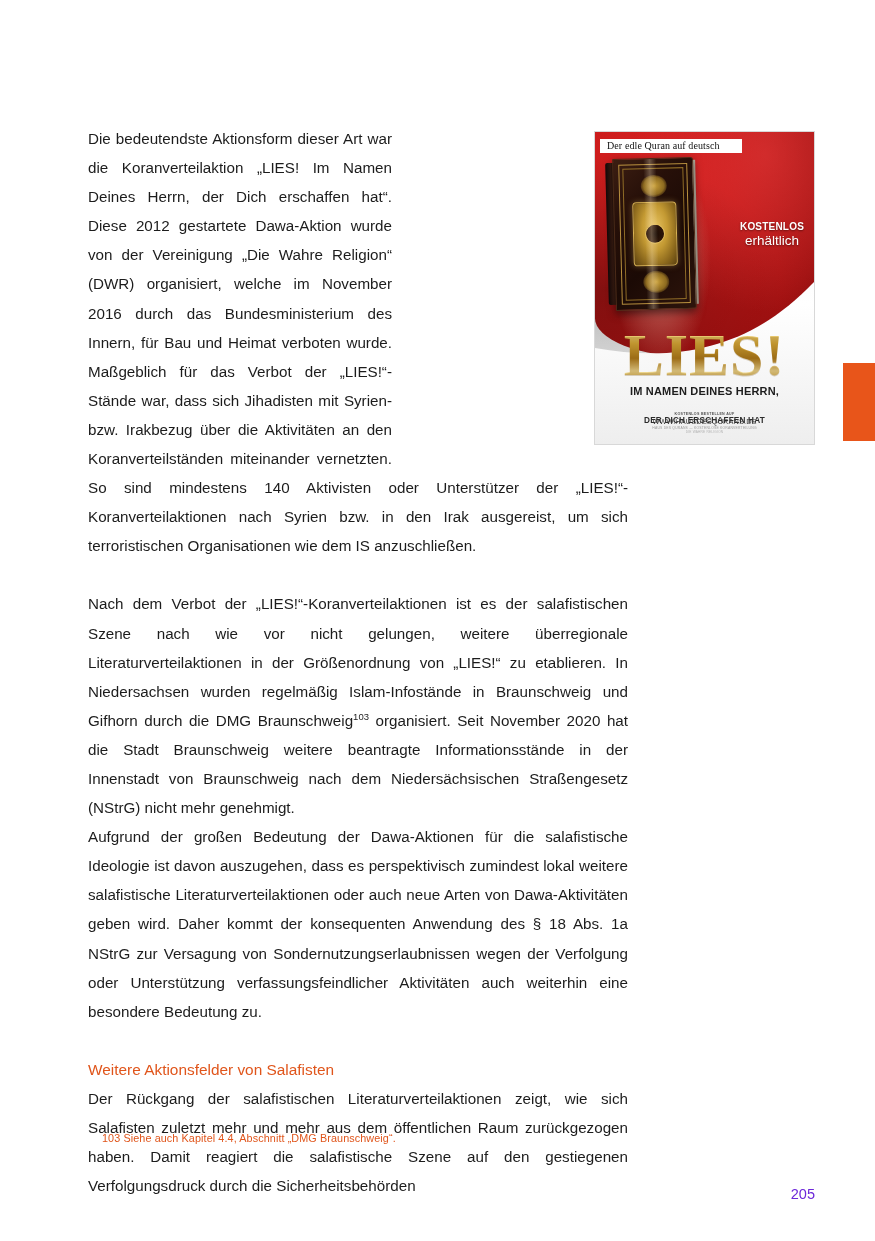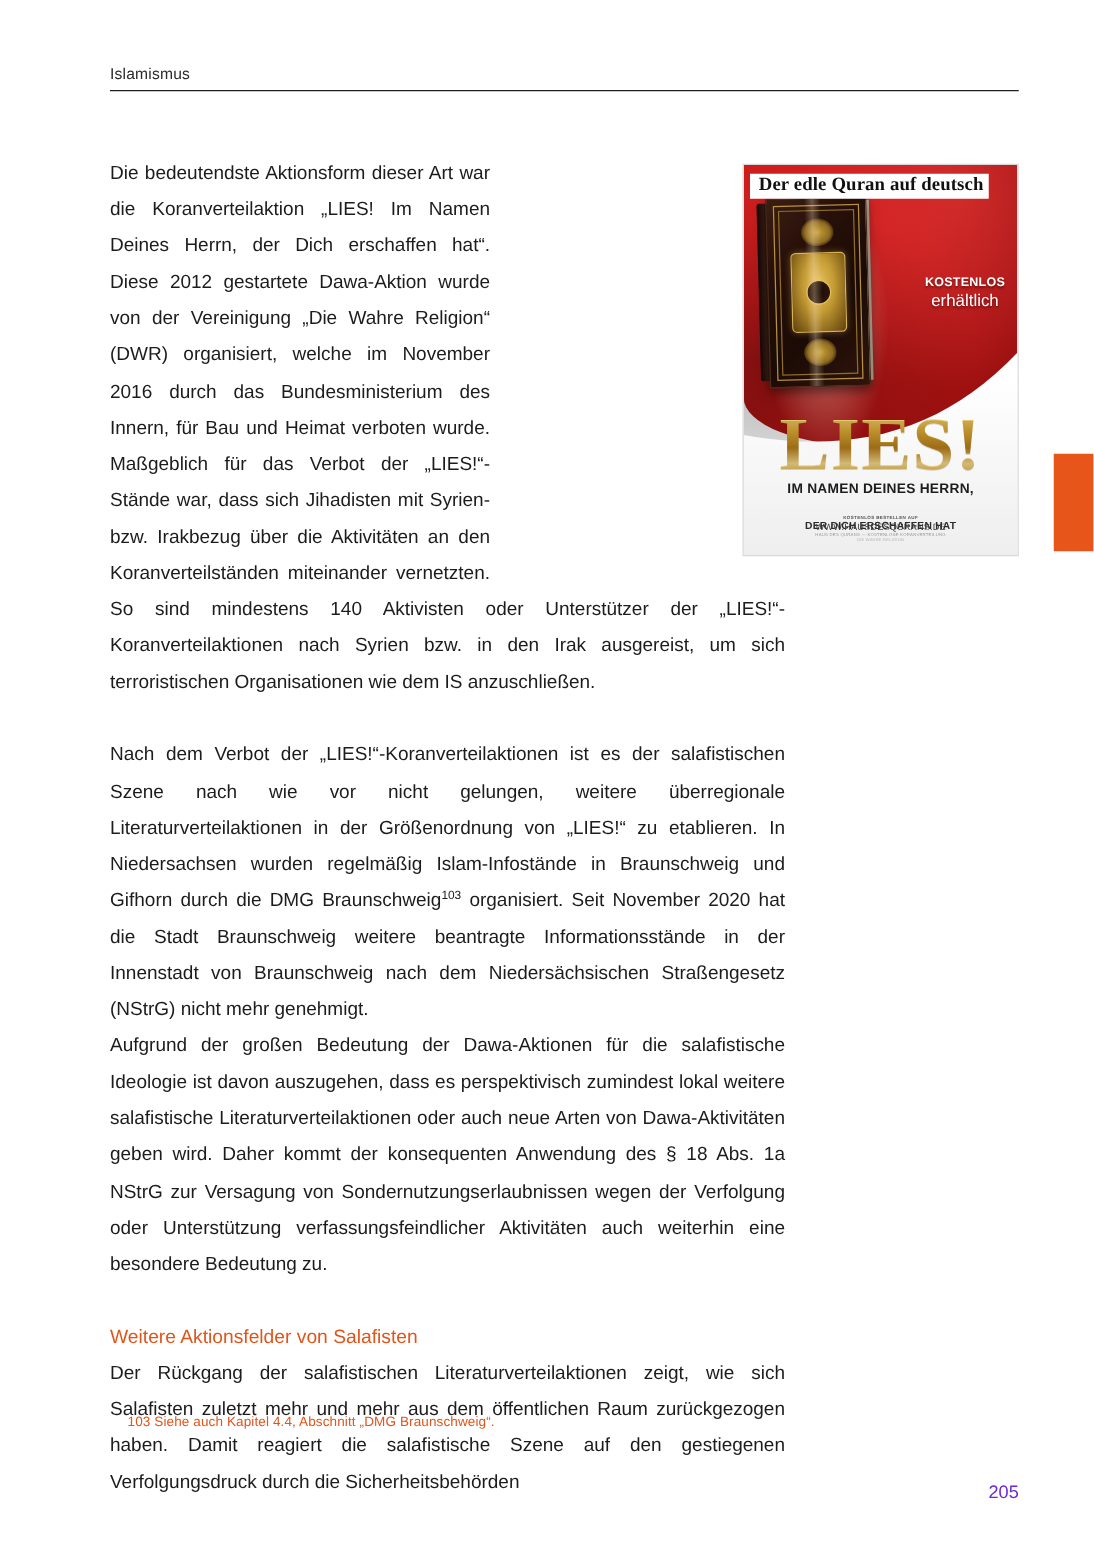--- a/index.html
+++ b/index.html
@@ -162,24 +162,24 @@
     height: 78%;
     background: radial-gradient(ellipse at 50% 50%, rgba(255,210,190,.55) 0%, rgba(255,160,140,0) 62%);
     pointer-events: none;
   }
   
   .poster-label {
     position: absolute;
     left: 5px;
     top: 7px;
     background: #ffffff;
-    padding: 1px 4px 2px 7px;
+    padding: 1px 22px 2px 7px;
     font-family: "Liberation Serif", serif;
-    font-weight: bold;
-    font-size: 15px;
+    font-weight: normal;
+    font-size: 10px;
     letter-spacing: 0.1px;
     color: #111111;
     white-space: nowrap;
     z-index: 6;
   }
   
   .book {
     position: absolute;
     left: 12px;
     top: 26px;
@@ -368,24 +368,20 @@
     font-size: 3.2px;
     color: #b3b3b3;
     letter-spacing: 0.2px;
   }
 </style>
 </head>
 <body>
 
 <div class="page">
 
-  <div class="running-head">
-    <span class="rh-text">Islamismus</span>
-    <span class="rh-rule"></span>
-  </div>
 
   <div class="edge-tab" style="background: rgb(232, 85, 26);"></div>
 
   <div class="poster">
     <div class="poster-inner">
       <div class="poster-red"></div>
       <div class="poster-glow"></div>
 
       <div class="poster-label">Der edle Quran auf deutsch</div>
 

